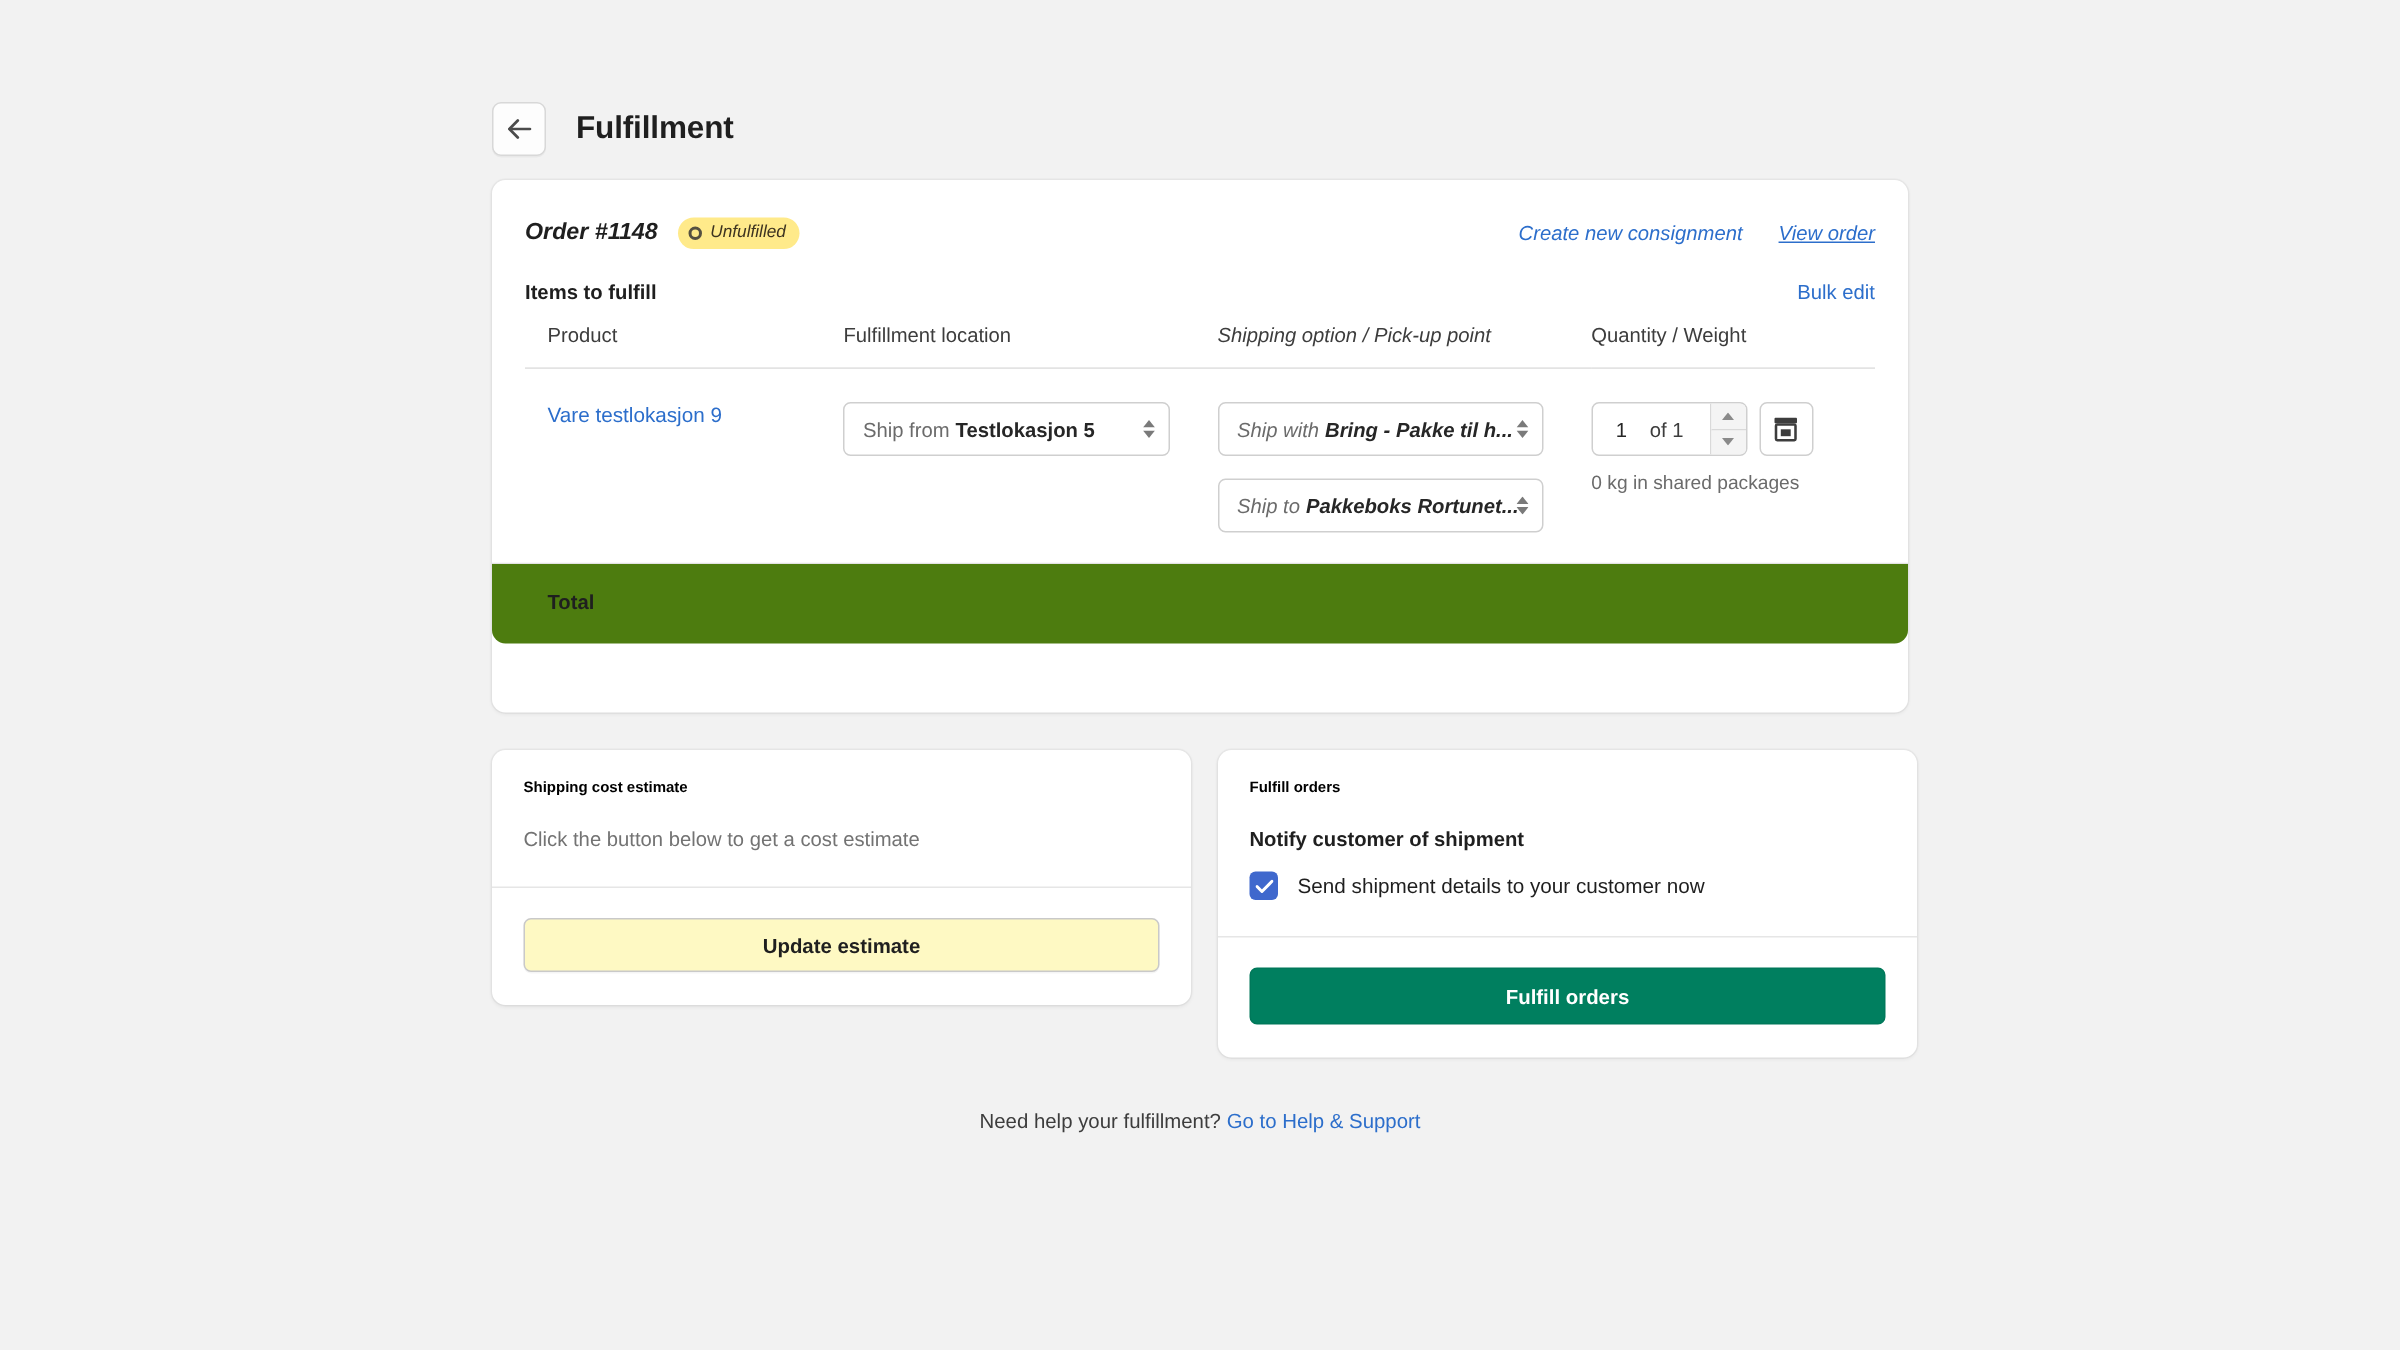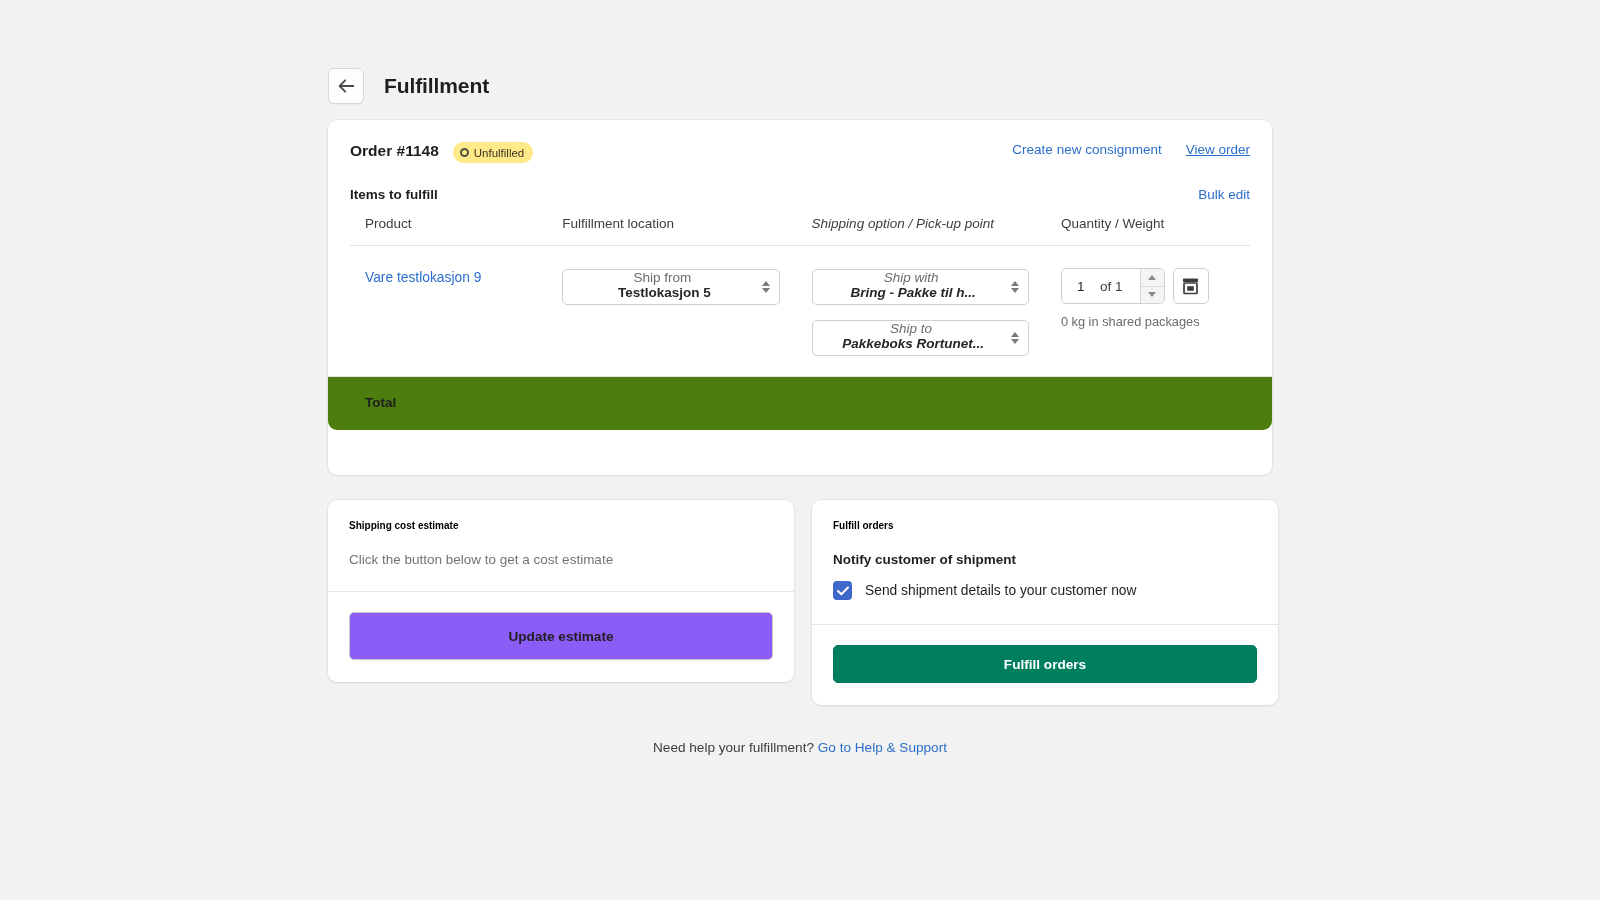--- a/index.html
+++ b/index.html
@@ -37,22 +37,23 @@
     border-radius: 9px;
     box-shadow: 0 0 0 1px rgba(0,0,0,0.035), 0 1px 3px rgba(0,0,0,0.07);
   }
   .main-card {
     position: absolute; left: 328px; top: 120px;
     width: 944px; min-height: 355px;
   }
   .main-card-inner { padding: 22px 22px 0 22px; }
 
   .order-row {
-    display: flex; align-items: flex-start;
+    display: flex; align-items: center;
     height: 26px;
+    font-style: italic;
   }
   .order-id { font-size: 15.5px; font-weight: 700; color: #1f1f1f; }
   .badge {
     margin-left: 14px;
     background: #ffea8a;
     color: #3d3320;
     border-radius: 11px;
     height: 21px;
     padding: 0 9px 0 7px;
     display: inline-flex; align-items: center; gap: 5px;
@@ -102,21 +103,21 @@
   .sel {
     position: relative;
     display: inline-flex; align-items: center;
     height: 36px;
     background: #fff;
     border: 1px solid #cfcfcf;
     border-radius: 5px;
     padding: 0 26px 0 12px;
     font-size: 13.5px;
     cursor: pointer;
-    white-space: nowrap; overflow: hidden; flex-direction: column;
+    white-space: nowrap; overflow: hidden;
   }
   .sel .pre { color: #6b6b6b; margin-right: 4px; }
   .sel .val { color: #262626; font-weight: 600; }
   .sel .caret {
     position: absolute; right: 9px; top: 50%;
     transform: translateY(-50%);
     display: flex; flex-direction: column; gap: 2px;
   }
   .sel-loc { width: 218px; }
   .sel-ship { width: 217px; }
@@ -186,22 +187,22 @@
   .fulfill-card {
     position: absolute; left: 812px; top: 500px;
     width: 466px;
   }
   .sec-pad { padding: 20px 21px 24px 21px; }
   .card-title { font-size: 10px; font-weight: 700; color: #000000; }
   .muted { font-size: 13.5px; color: #737373; margin-top: 21px; }
   .divider { height: 1px; background: #e6e6e6; width: 100%; }
   .foot-pad { padding: 20px 21px 22px 21px; }
   .btn-outline {
-    width: 100%; height: 48px;
-    background: #8b5cf6; border: 1px solid #c9c9c9; border-radius: 5px;
+    width: 100%; height: 36px;
+    background: #fef9c3; border: 1px solid #c9c9c9; border-radius: 5px;
     font-size: 13.6px; font-weight: 700; color: #1f1f1f;
     font-family: inherit; cursor: pointer;
     box-shadow: 0 1px 0 rgba(0,0,0,0.04);
   }
   .btn-primary {
     width: 100%; height: 38px;
     background: #007f5f; border: 1px solid #00785a; border-radius: 5px;
     font-size: 13.6px; font-weight: 700; color: #ffffff;
     font-family: inherit; cursor: pointer;
   }

